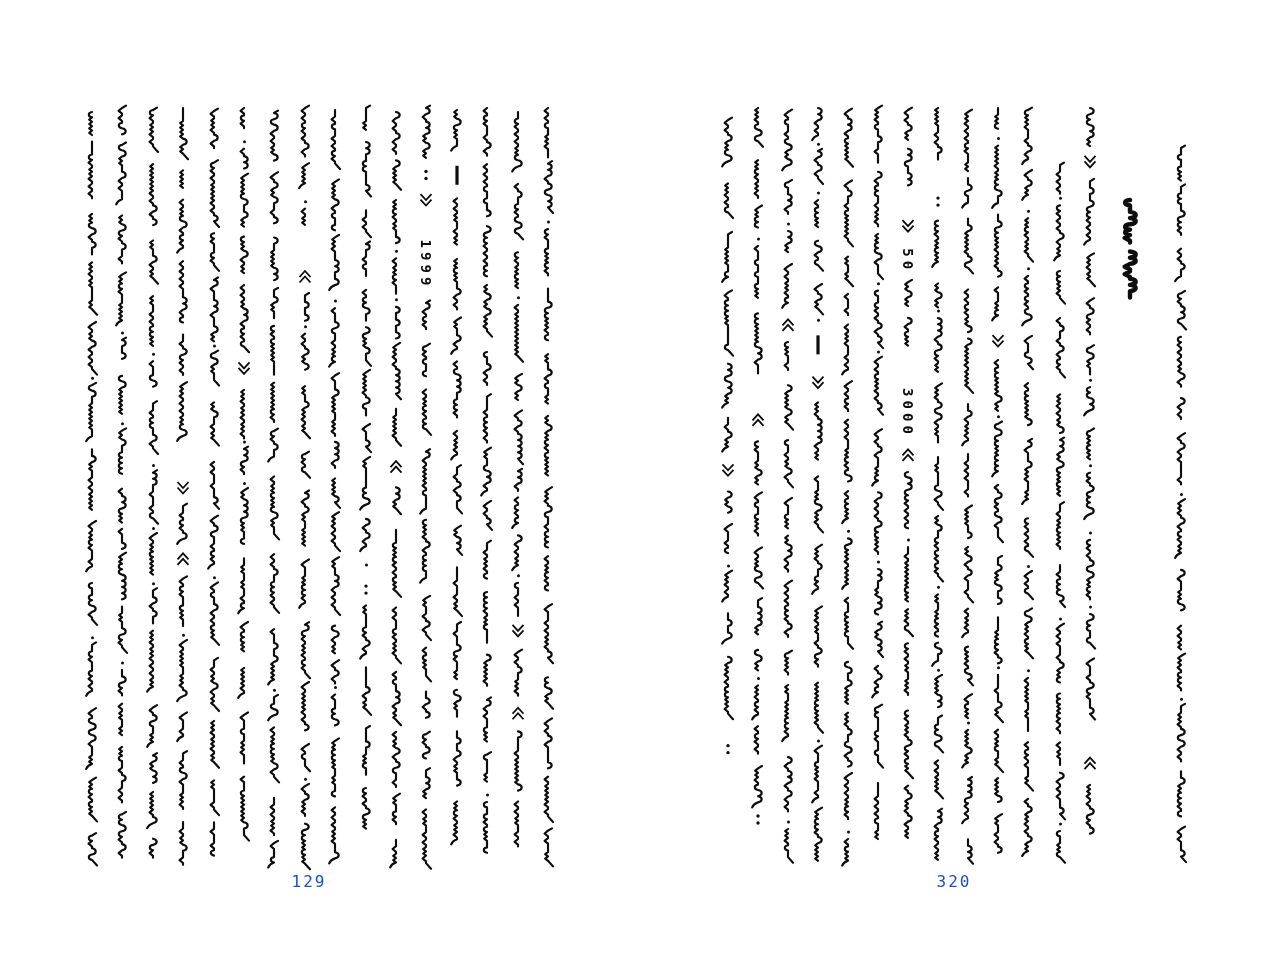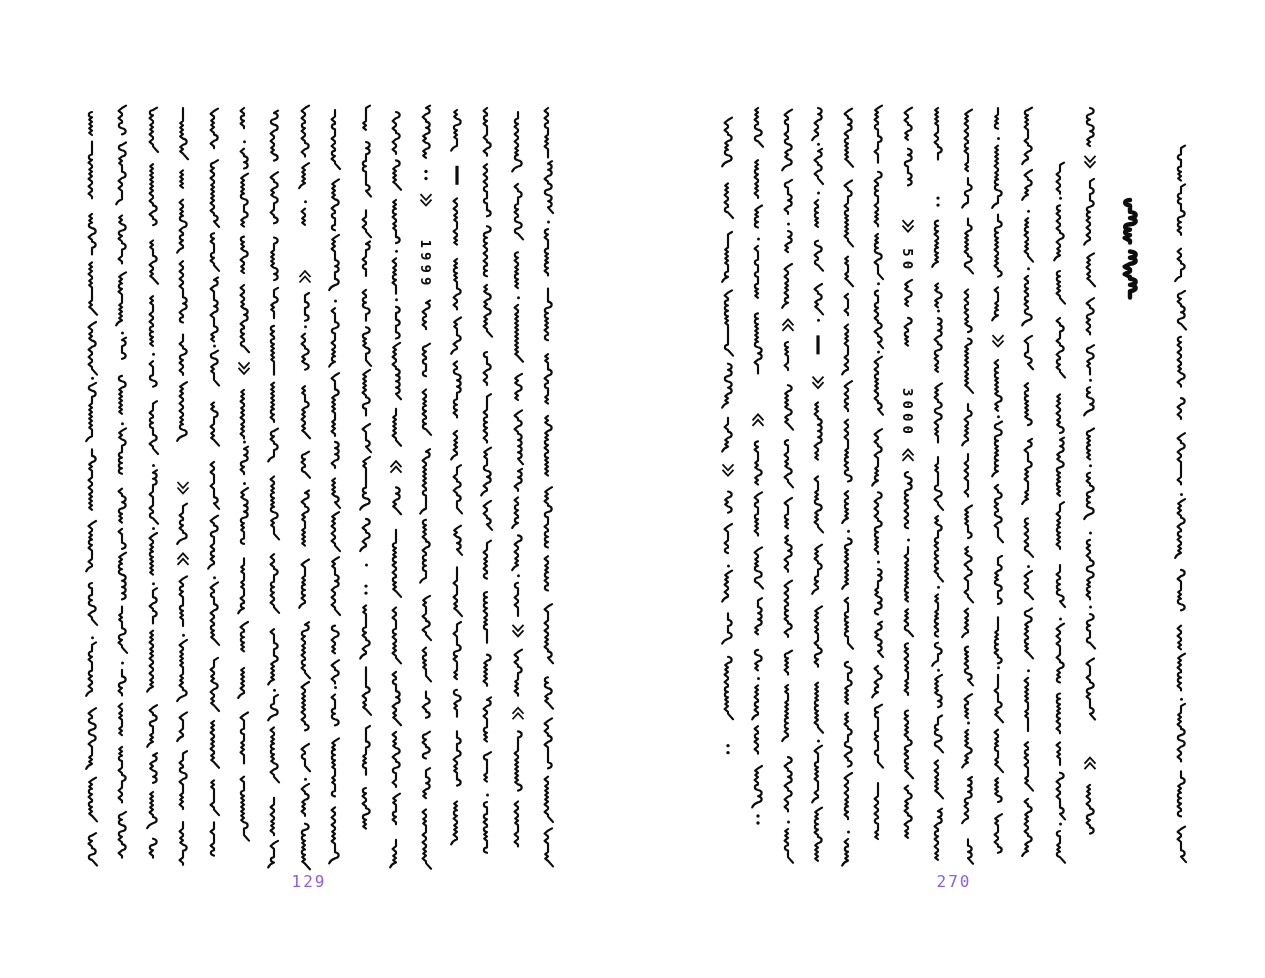--- a/index.html
+++ b/index.html
@@ -11,21 +11,21 @@
     font-family:"DejaVu Sans","Liberation Sans",sans-serif;
   }
   .spread-svg{position:absolute;left:0;top:0;}
   .page-number{
     position:absolute;
     top:872px;
     transform:translateX(-50%);
     font-family:"DejaVu Sans Mono","Liberation Mono",monospace;
     font-size:16px;
     letter-spacing:2px;
-    color:#8b5cf6;
+    color:#1d4ed8;
     white-space:nowrap;
   }
   .pn-left{left:309px;}
   .pn-right{left:954px;}
 </style>
 </head>
 <body>
 
 <div class="canvas">
   <svg class="spread-svg" width="1265" height="978" viewBox="0 0 1265 978">
@@ -231,14 +231,14 @@
         <g>
           <circle cx="1181.5" cy="494.5044389902148" r="1.5" fill="#0d0d0d"></circle>
           <circle cx="1181.5" cy="699.2124097084626" r="1.5" fill="#0d0d0d"></circle>
           <path d="M1181 148.0 l4.0 -2.4 m-4.0 2.4 l0 6.5 c-4.2 0.6 -4.2 4.6 0 5.4 l0 6.5 c-4.2 0.6 -4.2 4.6 0 5.4 l-2.8 2.2 l2.8 2.2 l-2.8 2.2 l2.8 2.2 M1181 186.8 l4.0 -2.4 m-4.0 2.4 l0 6.5 c-4.2 0.6 -4.2 4.6 0 5.4 c-4.2 0.6 -4.2 4.6 0 5.4 l0 6.5 c4.9 0.8 4.9 5.4 0 6.2 c-4.2 0.6 -4.2 4.6 0 5.4 c-4.2 0.6 -4.2 4.6 0 5.4 l-3.4 2.8 l3.4 2.8 l0 1.8 M1181 248.7 l-3.4 2.8 l3.4 2.8 l0 1.8 l-3.4 2.8 l3.4 2.8 l0 1.8 c4.9 0.8 4.9 5.4 0 6.2 l0 6.5 c-4.0 1.2 -5.2 3.4 -5.8 5 M1181 293.3 l4.0 -2.4 m-4.0 2.4 c-4.2 0.6 -4.2 4.6 0 5.4 l-3.4 2.8 l3.4 2.8 l0 1.8 c4.9 0.8 4.9 5.4 0 6.2 c4.9 0.8 4.9 5.4 0 6.2 c-4.2 0.6 -4.2 4.6 0 5.4 l5.0 5.6 M1181 336.8 c-4.2 0.6 -4.2 4.6 0 5.4 l-3.4 2.8 l3.4 2.8 l0 1.8 l-3.4 2.8 l3.4 2.8 l0 1.8 l-3.4 2.8 l3.4 2.8 l0 1.8 l-2.8 2.2 l2.8 2.2 l-2.8 2.2 l2.8 2.2 c4.9 0.8 4.9 5.4 0 6.2 l-3.4 2.8 l3.4 2.8 l0 1.8 M1181 398.1 c4.9 0.8 4.9 5.4 0 6.2 l-3.4 2.8 l3.4 2.8 l0 1.8 l-3.4 2.8 l3.4 2.8 l0 1.8 M1181 435.6 l4.0 -2.4 m-4.0 2.4 l-3.4 2.8 l3.4 2.8 l0 1.8 c4.9 0.8 4.9 5.4 0 6.2 l-3.4 2.8 l3.4 2.8 l0 1.8 l-3.4 2.8 l3.4 2.8 l0 1.8 l0 6.5 l0 6.5 l-3.4 2.8 l3.4 2.8 l0 1.8 M1181 501.5 l4.0 -2.4 m-4.0 2.4 l-2.8 2.2 l2.8 2.2 l-2.8 2.2 l2.8 2.2 l-3.4 2.8 l3.4 2.8 l0 1.8 c4.9 0.8 4.9 5.4 0 6.2 l-3.4 2.8 l3.4 2.8 l0 1.8 c-4.2 0.6 -4.2 4.6 0 5.4 l-3.4 2.8 l3.4 2.8 l0 1.8 l-2.8 2.2 l2.8 2.2 l-2.8 2.2 l2.8 2.2 c-4.0 1.2 -5.2 3.4 -5.8 5 M1181 569.9 c4.9 0.8 4.9 5.4 0 6.2 l-3.4 2.8 l3.4 2.8 l0 1.8 l0 6.5 l-2.8 2.2 l2.8 2.2 l-2.8 2.2 l2.8 2.2 c-4.2 0.6 -4.2 4.6 0 5.4 c4.9 0.8 4.9 5.4 0 6.2 M1181 625.7 l-3.4 2.8 l3.4 2.8 l0 1.8 l-3.4 2.8 l3.4 2.8 l0 1.8 l-2.8 2.2 l2.8 2.2 l-2.8 2.2 l2.8 2.2 M1181 656.0 l4.0 -2.4 m-4.0 2.4 l-2.8 2.2 l2.8 2.2 l-2.8 2.2 l2.8 2.2 l-3.4 2.8 l3.4 2.8 l0 1.8 c-4.2 0.6 -4.2 4.6 0 5.4 c-4.2 0.6 -4.2 4.6 0 5.4 l-3.4 2.8 l3.4 2.8 l0 1.8 M1181 706.2 l4.0 -2.4 m-4.0 2.4 l0 6.5 l-2.8 2.2 l2.8 2.2 l-2.8 2.2 l2.8 2.2 l-3.4 2.8 l3.4 2.8 l0 1.8 c4.9 0.8 4.9 5.4 0 6.2 c-4.2 0.6 -4.2 4.6 0 5.4 c4.9 0.8 4.9 5.4 0 6.2 l-3.4 2.8 l3.4 2.8 l0 1.8 l-3.4 2.8 l3.4 2.8 l0 1.8 M1181 771.3 l0 6.5 c4.9 0.8 4.9 5.4 0 6.2 l-2.8 2.2 l2.8 2.2 l-2.8 2.2 l2.8 2.2 c-4.2 0.6 -4.2 4.6 0 5.4 c-4.2 0.6 -4.2 4.6 0 5.4 l-3.4 2.8 l3.4 2.8 l0 1.8 c-4.2 0.6 -4.2 4.6 0 5.4 M1181 829.0 l4.0 -2.4 m-4.0 2.4 l-3.4 2.8 l3.4 2.8 l0 1.8 l-3.4 2.8 l3.4 2.8 l0 1.8 l0 6.5 c4.9 0.8 4.9 5.4 0 6.2 l5.0 5.6" fill="none" stroke="#0d0d0d" stroke-width="2.15" stroke-linecap="round" stroke-linejoin="round"></path>
         </g>
       </g>
   </svg>
 
   <div class="page-number pn-left">129</div>
 
-  <div class="page-number pn-right">270</div>
+  <div class="page-number pn-right">320</div>
 </div>
 
 </body></html>

